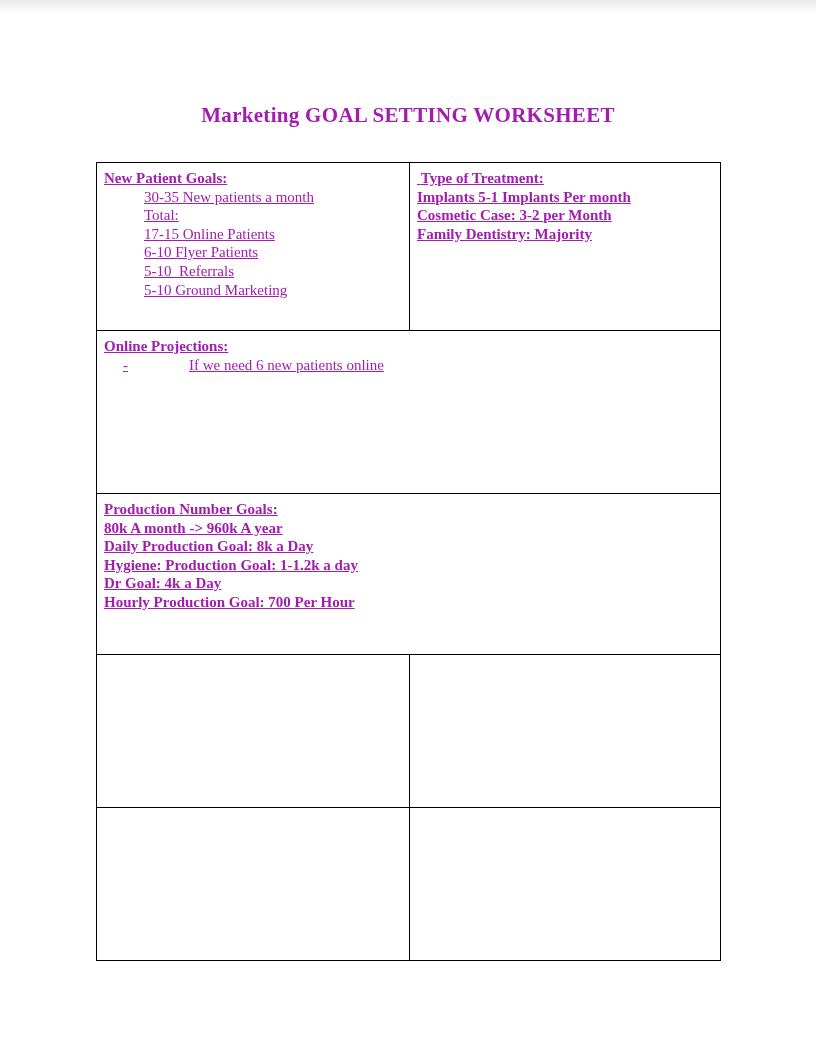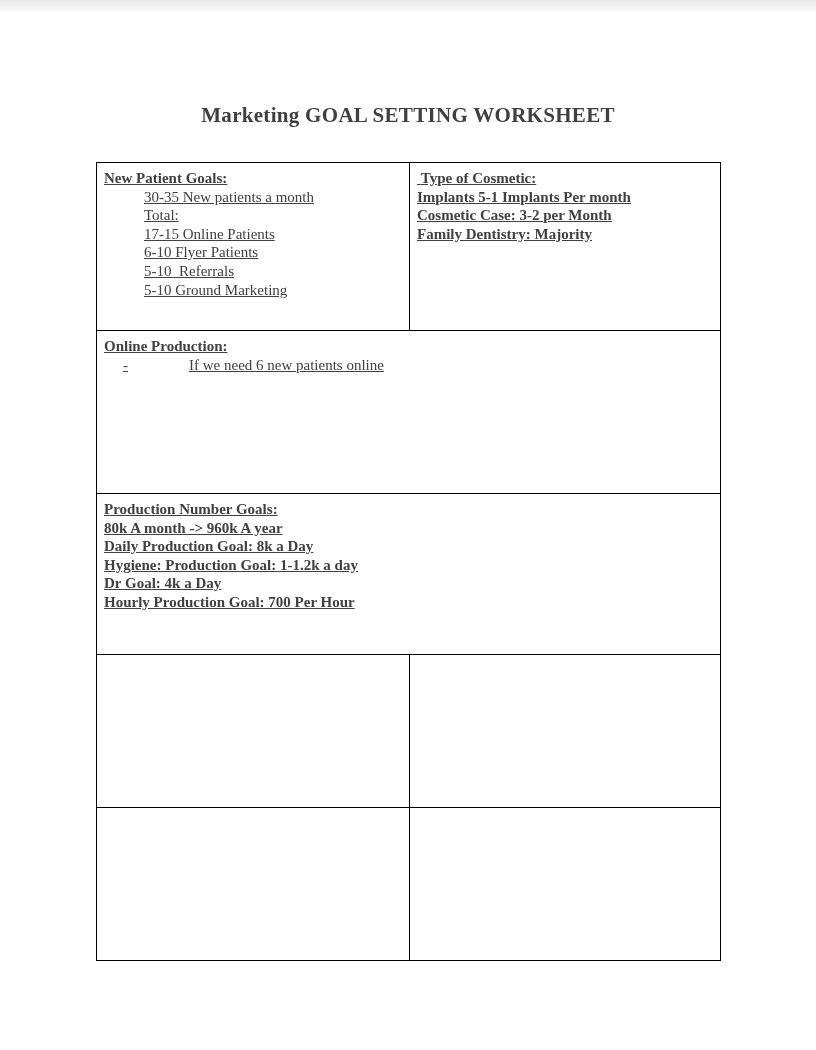--- a/index.html
+++ b/index.html
@@ -6,21 +6,21 @@
     margin: 0;
     padding: 0;
     background: #ffffff;
   }
   .page {
     position: relative;
     width: 816px;
     height: 1050px;
     background: #ffffff;
     font-family: "Liberation Serif", serif;
-    color: #404040;
+    color: #a21caf;
     overflow: hidden;
   }
   .top-shade {
     position: absolute;
     top: 0; left: 0; right: 0;
     height: 15px;
     background: linear-gradient(to bottom, #e9e9e9 0px, rgba(255,255,255,0) 14px);
     pointer-events: none;
   }
   .doc-title {
@@ -92,29 +92,29 @@
         <td class="h-r1">
           <div class="bold-line">New Patient Goals:</div>
           <div class="line">30-35 New patients a month</div>
           <div class="line">Total:</div>
           <div class="line">17-15 Online Patients</div>
           <div class="line">6-10 Flyer Patients</div>
           <div class="line">5-10  Referrals</div>
           <div class="line">5-10 Ground Marketing</div>
         </td>
         <td class="h-r1">
-          <div class="bold-line"> Type of Cosmetic:</div>
+          <div class="bold-line"> Type of Treatment:</div>
           <div class="bold-line">Implants 5-1 Implants Per month</div>
           <div class="bold-line">Cosmetic Case: 3-2 per Month</div>
           <div class="bold-line">Family Dentistry: Majority</div>
         </td>
       </tr>
       <tr>
         <td class="h-r2" colspan="2">
-          <div class="bold-line">Online Production:</div>
+          <div class="bold-line">Online Projections:</div>
           <div class="bullet-line">
             <span class="dash">-</span>
             <span class="line">If we need 6 new patients online</span>
           </div>
         </td>
       </tr>
       <tr>
         <td class="h-r3" colspan="2">
           <div class="bold-line">Production Number Goals:</div>
           <div class="bold-line">80k A month -&gt; 960k A year</div>

